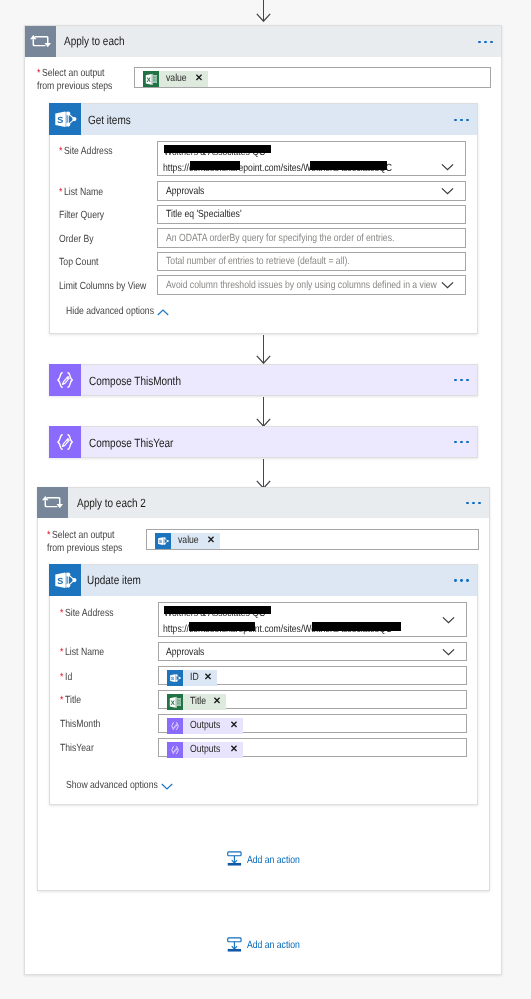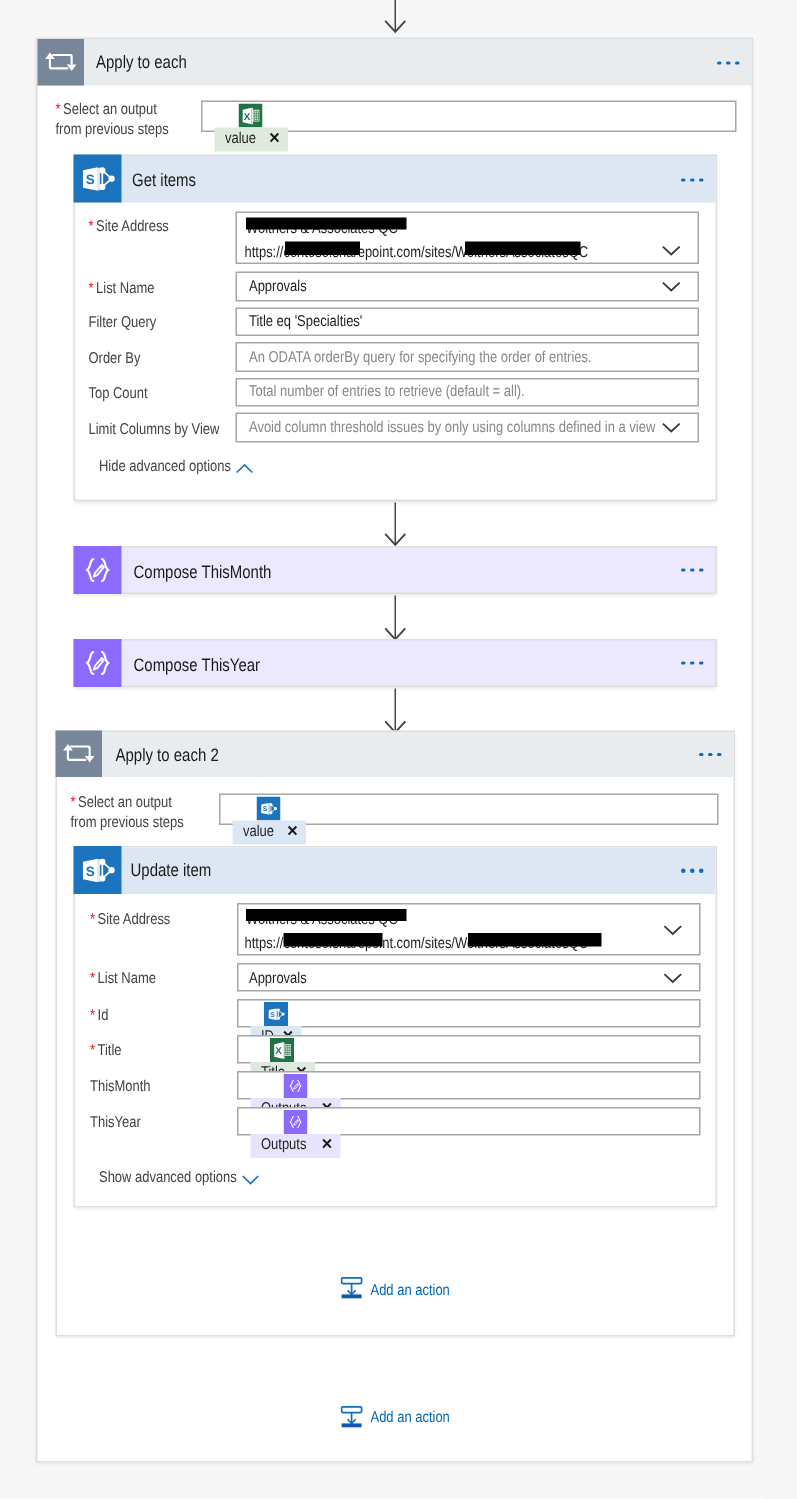--- a/index.html
+++ b/index.html
@@ -29,21 +29,21 @@
 
   .lbl{position:absolute;font-size:10.4px;color:#434343;line-height:13.5px;white-space:nowrap;}
   .req{color:#e81123;padding-right:2px;}
 
   .fld{position:absolute;box-sizing:border-box;border:1px solid #a6a6a6;background:#fff;}
   .ph{position:absolute;font-size:10.4px;color:#8a8886;white-space:nowrap;line-height:11px;}
   .vl{position:absolute;font-size:10.4px;color:#201f1e;white-space:nowrap;line-height:11px;}
 
   .chev{position:absolute;display:block;}
 
-  .chip{position:absolute;display:flex;align-items:center;height:20px;flex-direction:column;}
+  .chip{position:absolute;display:flex;align-items:center;height:20px;}
   .chip .ci{flex:0 0 16px;width:16px;height:16px;display:block;}
   .chip .cb{display:flex;align-items:center;height:16px;padding:0 5px 0 7px;}
   .chip .cn{font-size:10.4px;color:#201f1e;line-height:16px;white-space:nowrap;}
   .chip .cx{font-size:10px;color:#181818;line-height:16px;margin-left:4px;font-weight:600;transform:scaleX(0.95);}
 
   .advrow{position:absolute;display:flex;align-items:center;}
   .advrow .t{font-size:10.4px;color:#434343;white-space:nowrap;line-height:12px;}
 
   .addact{position:absolute;display:flex;align-items:center;}
   .addact .t{font-size:10.4px;color:#0067b8;white-space:nowrap;line-height:12px;}

